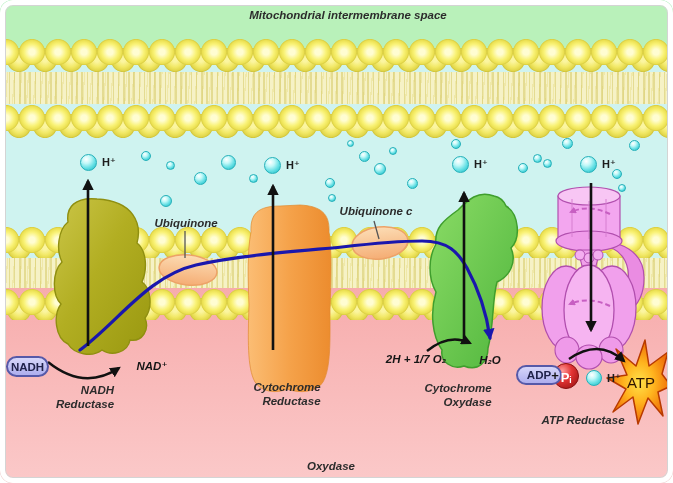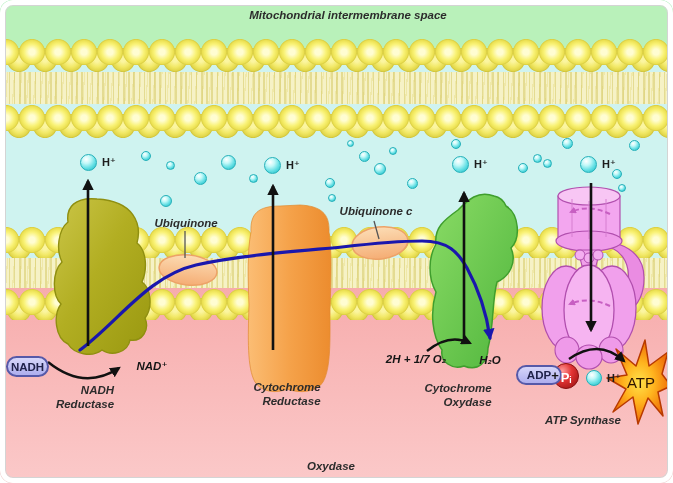--- a/index.html
+++ b/index.html
@@ -215,21 +215,21 @@
     <span>Reductase</span>
   </div>
   <div class="lbl two" style="left:287px;top:394px">
     <span>Cytochrome</span>
     <span>Reductase</span>
   </div>
   <div class="lbl two" style="left:458px;top:395px">
     <span>Cytochrome</span>
     <span>Oxydase</span>
   </div>
-  <div class="lbl" style="left:583px;top:421px">ATP Synthase</div>
+  <div class="lbl" style="left:583px;top:421px">ATP Reductase</div>
 
   <div class="lbl chem" style="left:416px;top:360px">2H + 1/7 O₂</div>
   <div class="lbl chem" style="left:490px;top:361px">H₂O</div>
 
   <div class="pill pill-adp">
     <span>ADP</span>
   </div>
   <div class="plus-lbl" style="left:555px;top:375px">+</div>
   <div class="pi-lbl" style="left:566px;top:377px">Pᵢ</div>
   <div class="atp-lbl" style="left:641px;top:382px">ATP</div>

